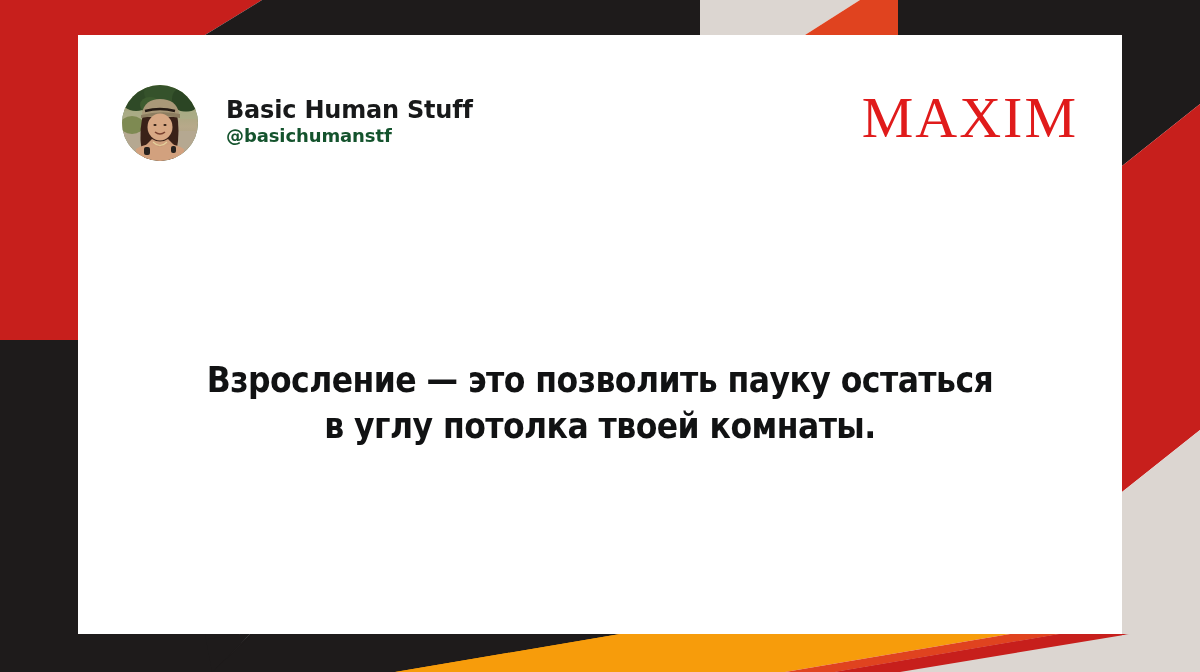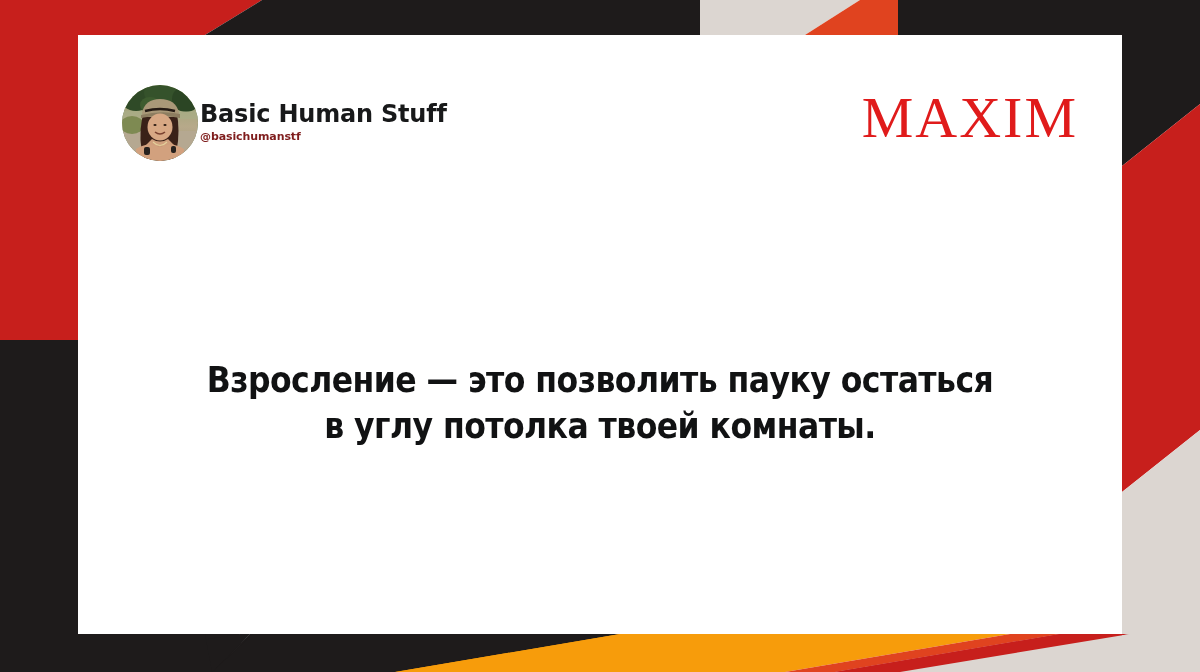--- a/index.html
+++ b/index.html
@@ -47,21 +47,21 @@
     right: 44px;
     height: 92px;
   }
 
   #author-block {
     position: absolute;
     left: 0;
     top: 0;
     display: flex;
     align-items: center;
-    gap: 2px;
+    gap: 28px;
   }
 
   #avatar {
     width: 76px;
     height: 76px;
     border-radius: 50%;
     overflow: hidden;
     flex: 0 0 auto;
     background: #6f7f5a;
     position: relative;
@@ -81,23 +81,23 @@
     font-size: 24px;
     font-weight: bold;
     color: #18191a;
     letter-spacing: -0.2px;
     line-height: 1.05;
     white-space: nowrap;
   }
 
   #author-handle {
     font-family: "DejaVu Sans", sans-serif;
-    font-size: 11px;
+    font-size: 18px;
     font-weight: bold;
-    color: #7f1d1d;
+    color: #14532d;
     letter-spacing: -0.1px;
     line-height: 1.05;
     white-space: nowrap;
   }
 
   #brand-logo {
     position: absolute;
     right: 0;
     top: 4px;
     font-family: "Liberation Serif", "DejaVu Serif", serif;

